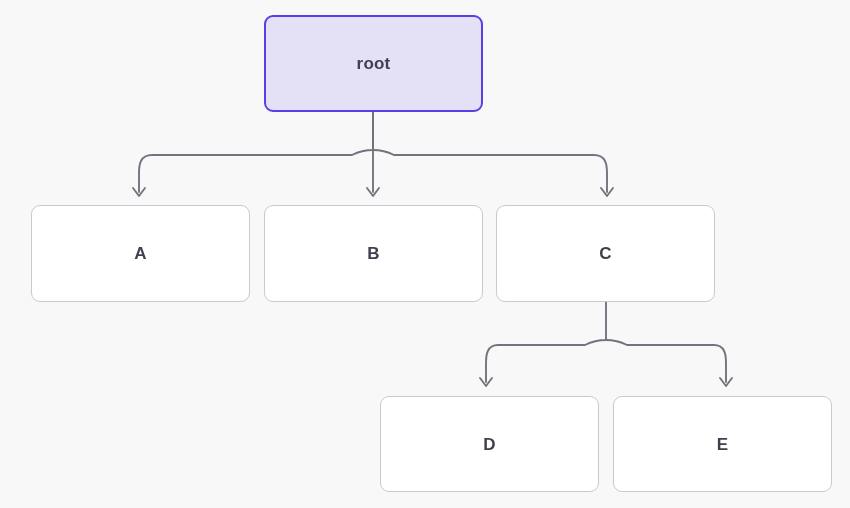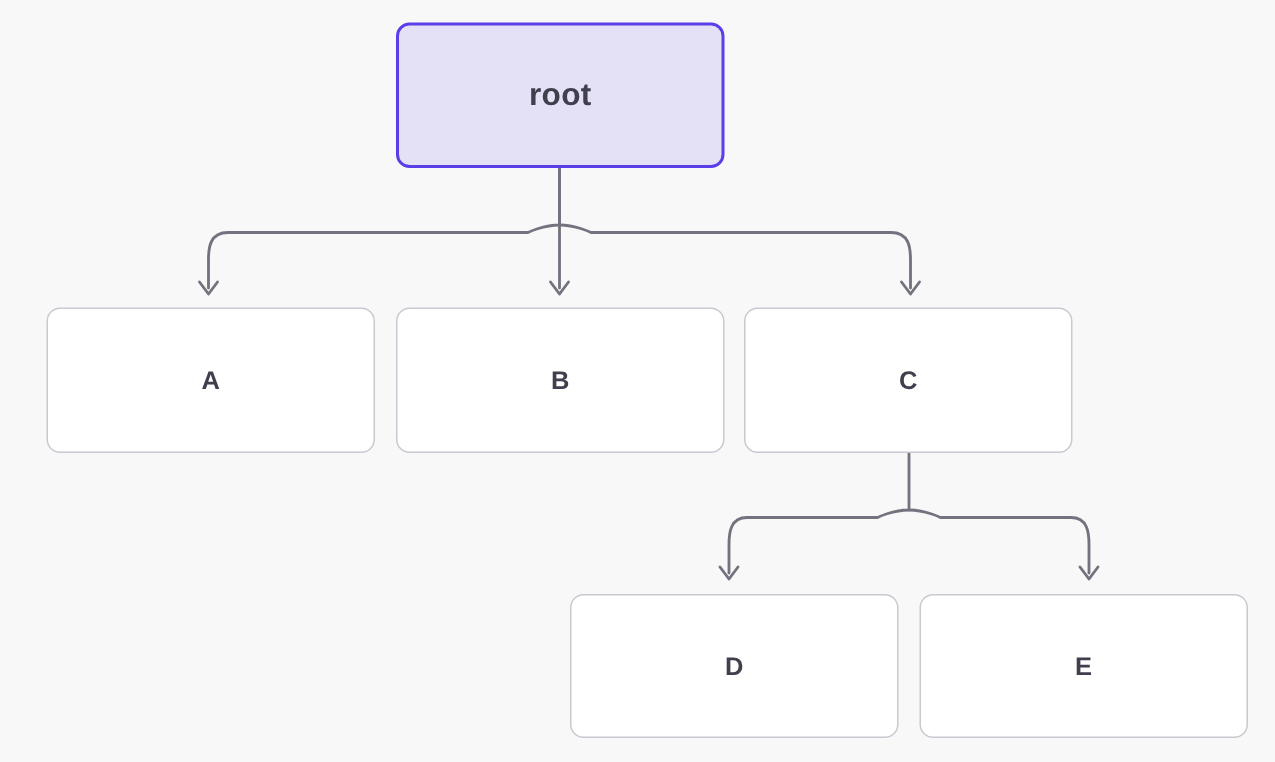--- a/index.html
+++ b/index.html
@@ -38,21 +38,21 @@
     background: #ffffff;
     border: 1.6px solid #c9c9d1;
     color: #3f3f4e;
     font-size: 17px;
     font-weight: bold;
     letter-spacing: 0.2px;
   }
   .node.root-node {
     background: #e4e1f7;
     border: 2.2px solid #5b3ee8;
-    font-size: 21px;
+    font-size: 17px;
   }
   .node-label {
     display: block;
     line-height: 1;
     user-select: none;
   }
 </style>
 </head>
 <body>
 

